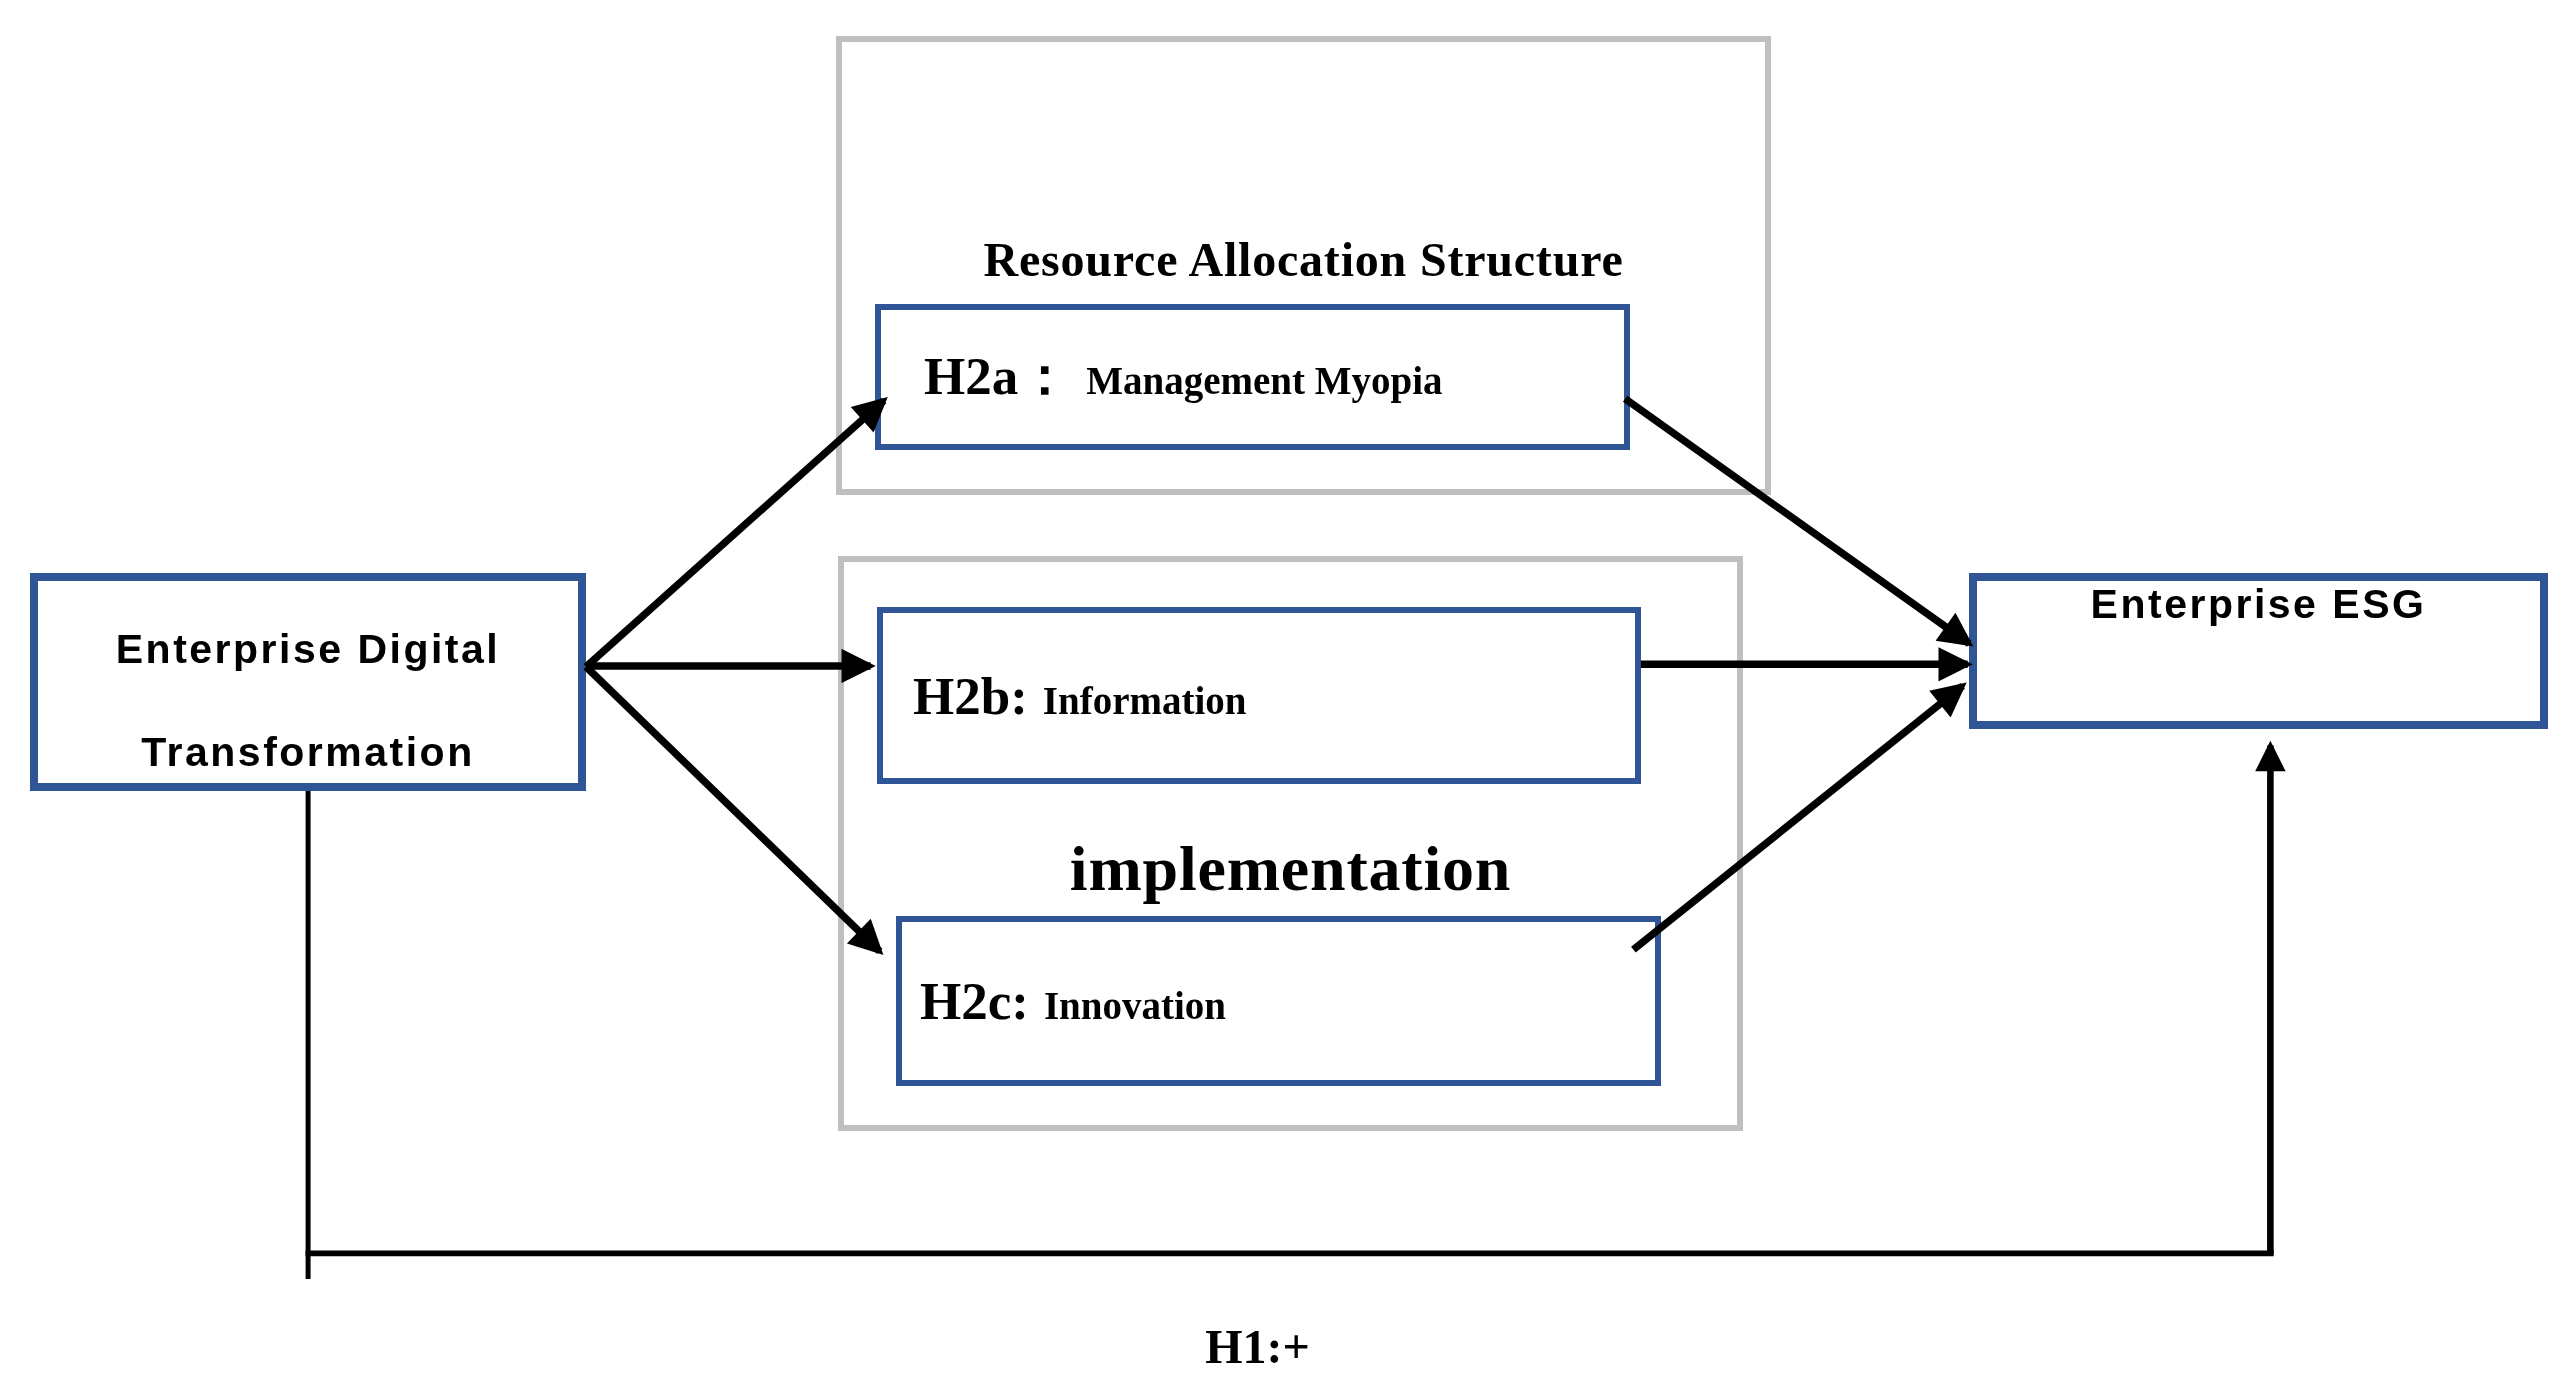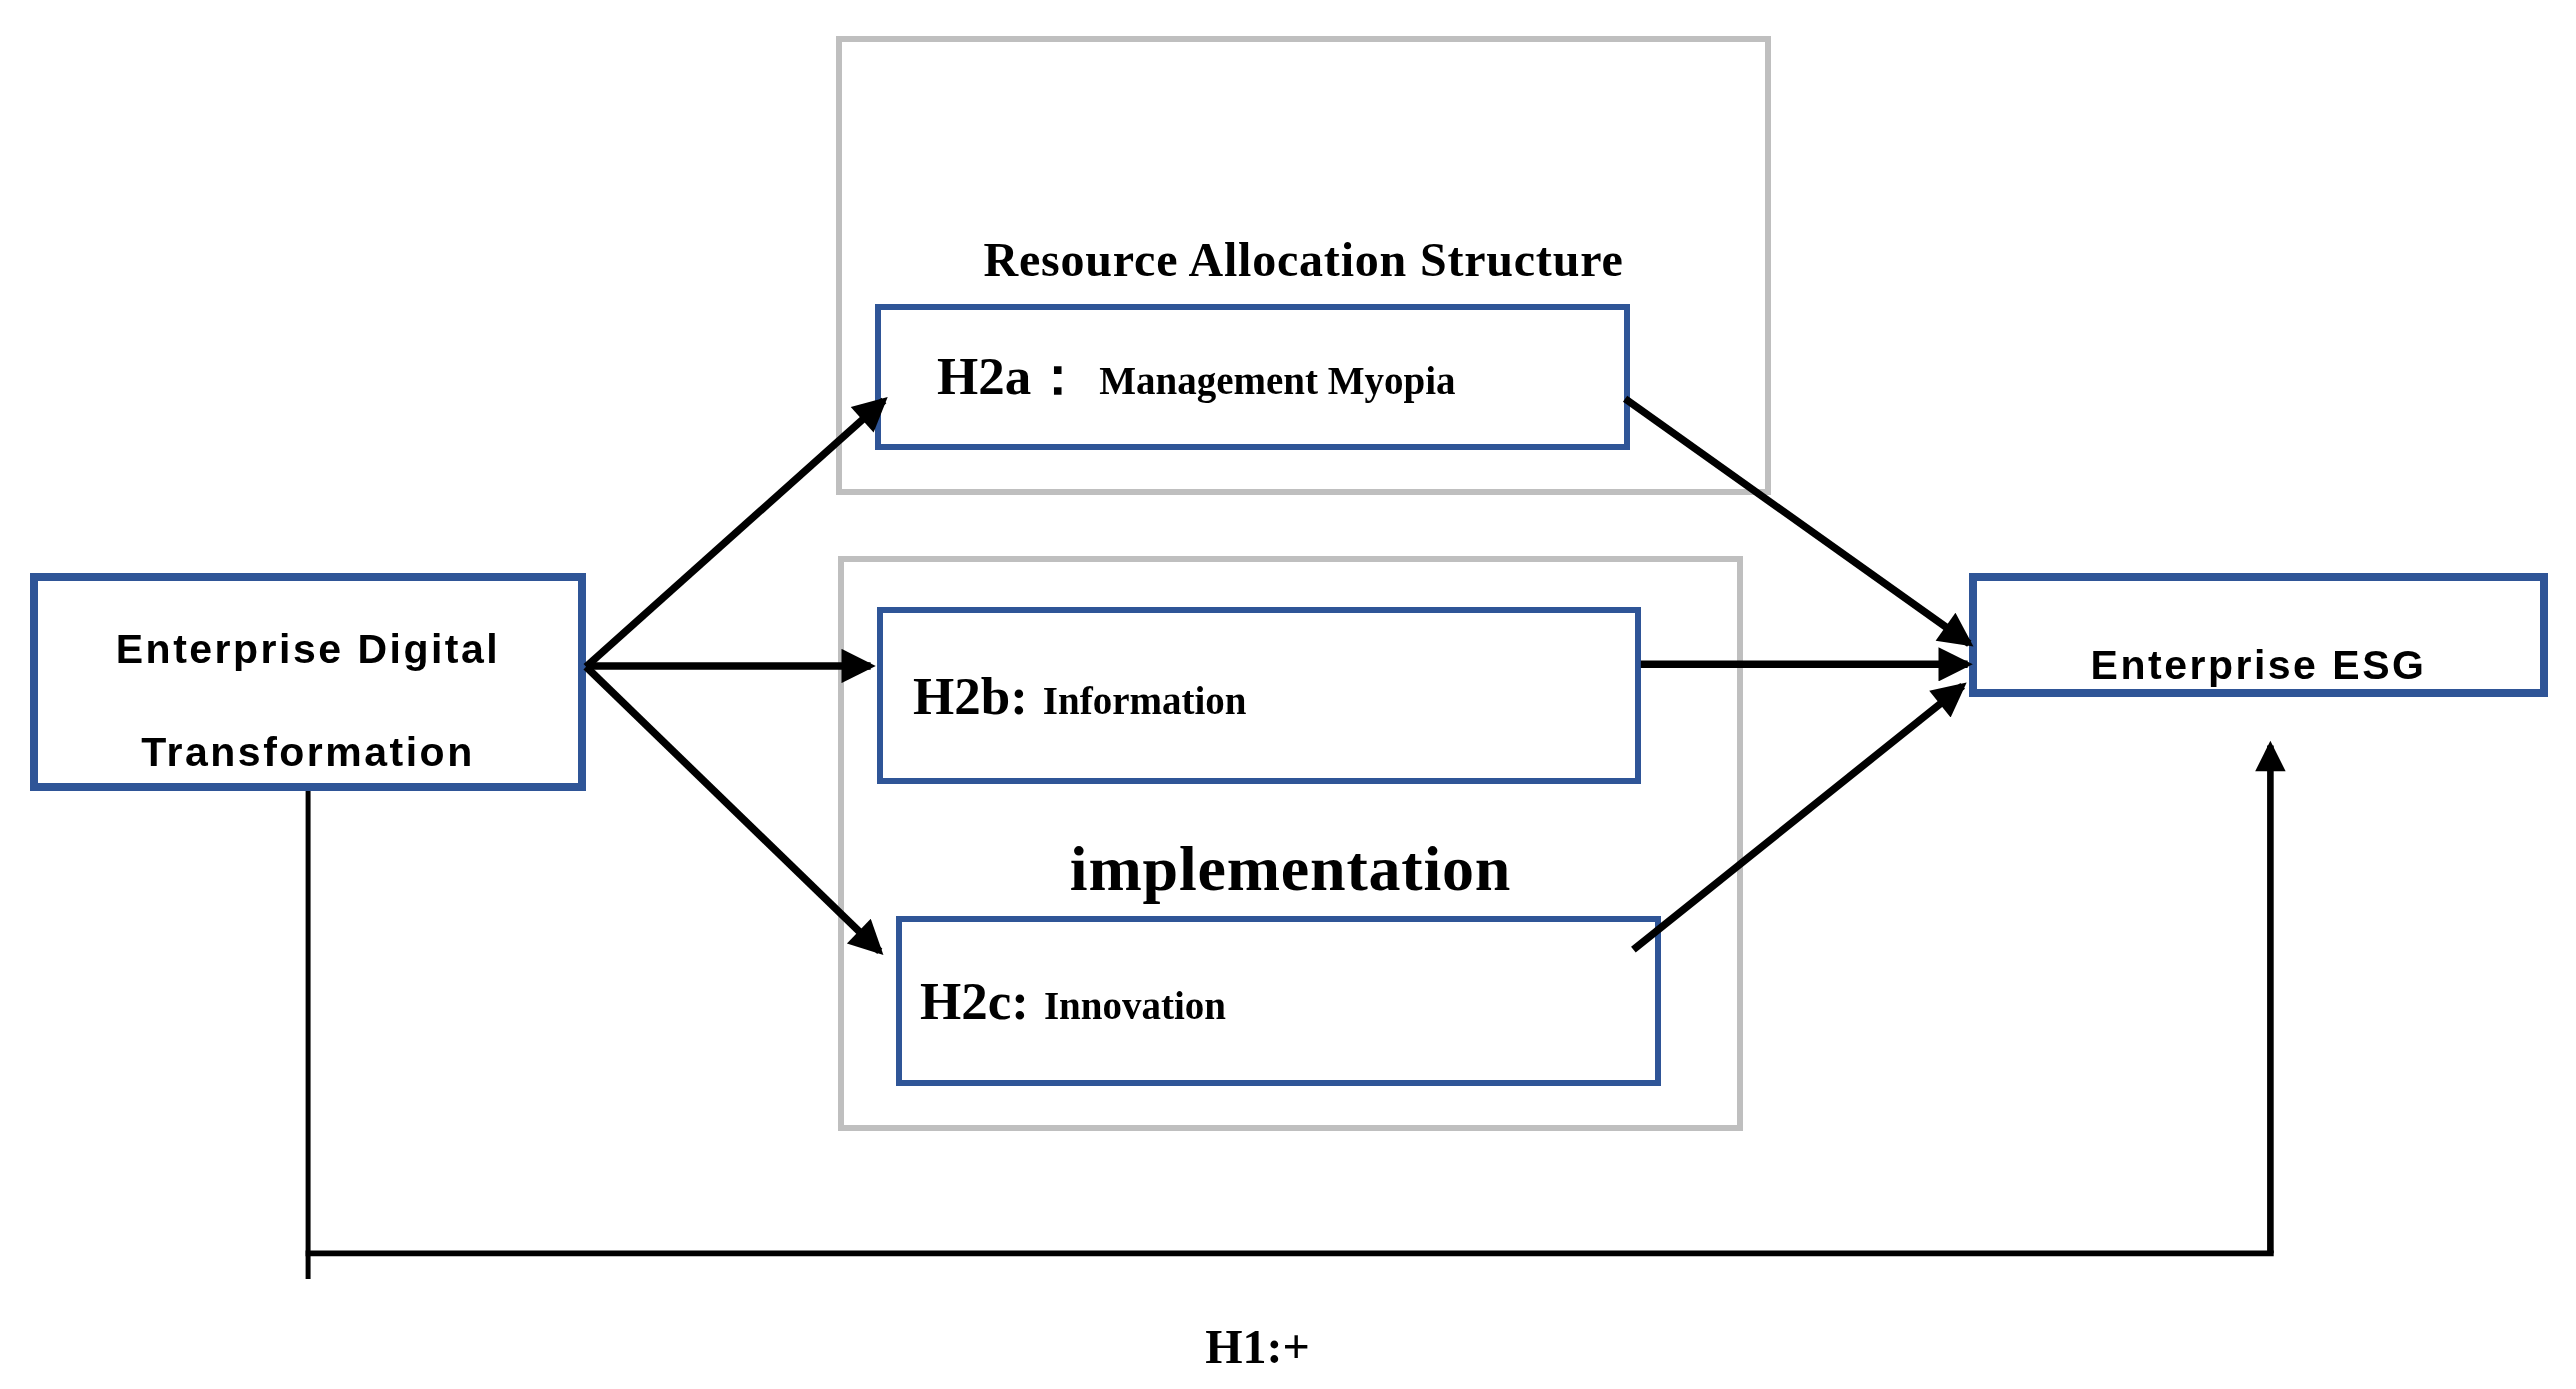--- a/index.html
+++ b/index.html
@@ -37,23 +37,23 @@
     color:var(--text);
     white-space:nowrap;
   }
   #edt{
     left:30px;top:573px;width:556px;height:218px;
     border-width:8.3px;
     display:flex;flex-direction:column;align-items:center;justify-content:center;
     gap:56px;padding-top:38px;
   }
   #esg{
-    left:1969px;top:573px;width:579px;height:124px;
+    left:1969px;top:573px;width:579px;height:156px;
     border-width:8.3px;
-    display:flex;align-items:flex-end;justify-content:center;
+    display:flex;align-items:flex-start;justify-content:center;
   }
   #top-group{left:836px;top:36px;width:935px;height:459px;}
   #mid-group{left:838px;top:556px;width:905px;height:575px;}
   .group-title{
     position:absolute;left:0;right:0;
     text-align:center;
     font-weight:bold;
     font-size:48px;
     letter-spacing:0.8px;
     white-space:nowrap;
@@ -64,21 +64,21 @@
     display:flex;align-items:center;
   }
   .hyp-row{white-space:nowrap;}
   .hyp-prefix{
     font-size:53px;font-weight:bold;
   }
   .hyp-label{
     font-size:39px;font-weight:bold;
     margin-left:15px;
   }
-  #h2a{left:875px;top:304px;width:755px;height:146px;padding-left:56px;}
+  #h2a{left:875px;top:304px;width:755px;height:146px;padding-left:43px;}
   #h2b{left:877px;top:607px;width:764px;height:177px;padding-left:30px;}
   #h2c{left:896px;top:916px;width:765px;height:170px;padding-left:18px;}
   #h1-label{
     position:absolute;left:1092px;top:1319px;width:331px;
     text-align:center;
     font-size:48px;font-weight:bold;
     white-space:nowrap;
   }
   #edges{
     position:absolute;left:0;top:0;width:2576px;height:1389px;

